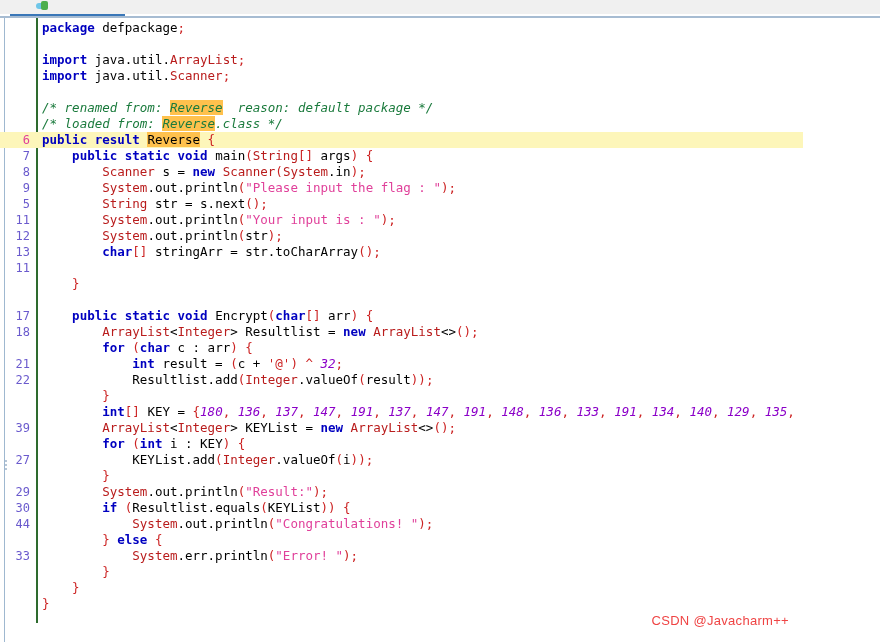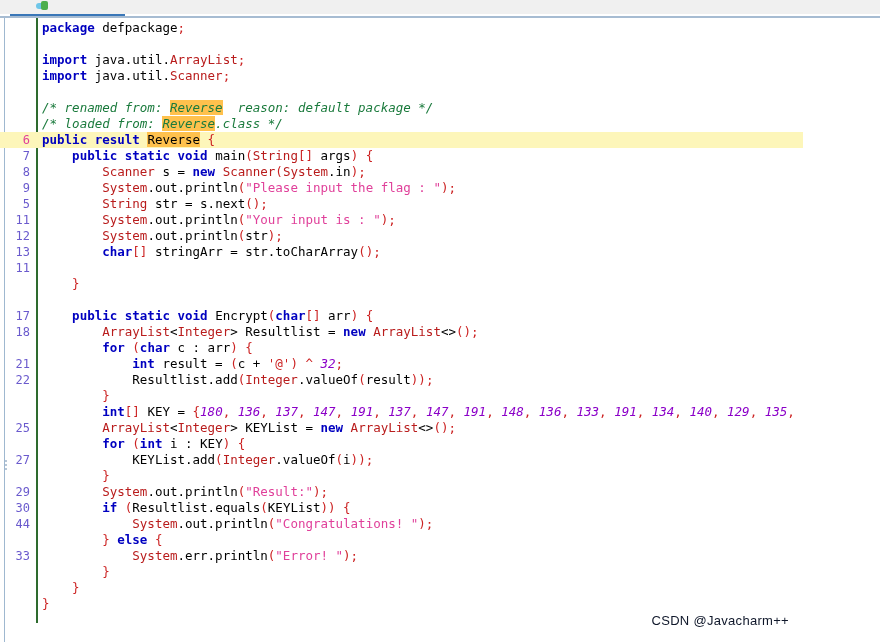--- a/index.html
+++ b/index.html
@@ -139,21 +139,21 @@
   .cmt     { color: #1a7a3c; font-style: italic; }
   .punct   { color: #cc2222; }
   .ident   { color: #000000; }
   .hlw     { background: #ffc14d; }
 
   
   .watermark {
     position: absolute;
     right: 14px;
     bottom: 14px;
-    color: #0f172a;
+    color: #ef4444;
     font-size: 13px;
     font-family: "Liberation Sans", sans-serif;
     letter-spacing: 0.3px;
   }
 
   
   .fold-dots {
     position: absolute;
     left: 5px;
     width: 4px;
@@ -211,21 +211,21 @@
         <div class="line"><span class="lineno">11</span></div>
         <div class="line"><span class="lineno"></span><span class="code">    <span class="punct">}</span></span></div>
         <div class="line"><span class="lineno"></span><span class="code"></span></div>
         <div class="line"><span class="lineno">17</span><span class="code">    <span class="kw">public</span> <span class="kw">static</span> <span class="kw">void</span> <span class="ident">Encrypt</span><span class="punct">(</span><span class="kw">char</span><span class="punct">[</span><span class="punct">]</span> <span class="ident">arr</span><span class="punct">)</span> <span class="punct">{</span></span></div>
         <div class="line"><span class="lineno">18</span><span class="code">        <span class="type">ArrayList</span>&lt;<span class="type">Integer</span>&gt; <span class="ident">Resultlist</span> = <span class="kw">new</span> <span class="type">ArrayList</span>&lt;&gt;<span class="punct">(</span><span class="punct">)</span><span class="punct">;</span></span></div>
         <div class="line"><span class="lineno"></span><span class="code">        <span class="kw">for</span> <span class="punct">(</span><span class="kw">char</span> <span class="ident">c</span> : <span class="ident">arr</span><span class="punct">)</span> <span class="punct">{</span></span></div>
         <div class="line"><span class="lineno">21</span><span class="code">            <span class="kw">int</span> <span class="ident">result</span> = <span class="punct">(</span><span class="ident">c</span> + <span class="chr">'@'</span><span class="punct">)</span> <span class="punct">^</span> <span class="num">32</span><span class="punct">;</span></span></div>
         <div class="line"><span class="lineno">22</span><span class="code">            <span class="ident">Resultlist</span>.<span class="ident">add</span><span class="punct">(</span><span class="type">Integer</span>.<span class="ident">valueOf</span><span class="punct">(</span><span class="ident">result</span><span class="punct">)</span><span class="punct">)</span><span class="punct">;</span></span></div>
         <div class="line"><span class="lineno"></span><span class="code">        <span class="punct">}</span></span></div>
         <div class="line"><span class="lineno"></span><span class="code">        <span class="kw">int</span><span class="punct">[</span><span class="punct">]</span> <span class="ident">KEY</span> = <span class="punct">{</span><span class="num">180</span><span class="punct">,</span> <span class="num">136</span><span class="punct">,</span> <span class="num">137</span><span class="punct">,</span> <span class="num">147</span><span class="punct">,</span> <span class="num">191</span><span class="punct">,</span> <span class="num">137</span><span class="punct">,</span> <span class="num">147</span><span class="punct">,</span> <span class="num">191</span><span class="punct">,</span> <span class="num">148</span><span class="punct">,</span> <span class="num">136</span><span class="punct">,</span> <span class="num">133</span><span class="punct">,</span> <span class="num">191</span><span class="punct">,</span> <span class="num">134</span><span class="punct">,</span> <span class="num">140</span><span class="punct">,</span> <span class="num">129</span><span class="punct">,</span> <span class="num">135</span><span class="punct">,</span> <span class="num">191</span><span class="punct">,</span> <span class="num">65</span><span class="punct">}</span><span class="punct">;</span></span></div>
-        <div class="line"><span class="lineno">25</span><span class="code">        <span class="type">ArrayList</span>&lt;<span class="type">Integer</span>&gt; <span class="ident">KEYList</span> = <span class="kw">new</span> <span class="type">ArrayList</span>&lt;&gt;<span class="punct">(</span><span class="punct">)</span><span class="punct">;</span></span></div>
+        <div class="line"><span class="lineno">39</span><span class="code">        <span class="type">ArrayList</span>&lt;<span class="type">Integer</span>&gt; <span class="ident">KEYList</span> = <span class="kw">new</span> <span class="type">ArrayList</span>&lt;&gt;<span class="punct">(</span><span class="punct">)</span><span class="punct">;</span></span></div>
         <div class="line"><span class="lineno"></span><span class="code">        <span class="kw">for</span> <span class="punct">(</span><span class="kw">int</span> <span class="ident">i</span> : <span class="ident">KEY</span><span class="punct">)</span> <span class="punct">{</span></span></div>
         <div class="line"><span class="lineno">27</span><span class="code">            <span class="ident">KEYList</span>.<span class="ident">add</span><span class="punct">(</span><span class="type">Integer</span>.<span class="ident">valueOf</span><span class="punct">(</span><span class="ident">i</span><span class="punct">)</span><span class="punct">)</span><span class="punct">;</span></span></div>
         <div class="line"><span class="lineno"></span><span class="code">        <span class="punct">}</span></span></div>
         <div class="line"><span class="lineno">29</span><span class="code">        <span class="type">System</span>.<span class="ident">out</span>.<span class="ident">println</span><span class="punct">(</span><span class="str">"Result:"</span><span class="punct">)</span><span class="punct">;</span></span></div>
         <div class="line"><span class="lineno">30</span><span class="code">        <span class="kw">if</span> <span class="punct">(</span><span class="ident">Resultlist</span>.<span class="ident">equals</span><span class="punct">(</span><span class="ident">KEYList</span><span class="punct">)</span><span class="punct">)</span> <span class="punct">{</span></span></div>
         <div class="line"><span class="lineno">44</span><span class="code">            <span class="type">System</span>.<span class="ident">out</span>.<span class="ident">println</span><span class="punct">(</span><span class="str">"Congratulations! "</span><span class="punct">)</span><span class="punct">;</span></span></div>
         <div class="line"><span class="lineno"></span><span class="code">        <span class="punct">}</span> <span class="kw">else</span> <span class="punct">{</span></span></div>
         <div class="line"><span class="lineno">33</span><span class="code">            <span class="type">System</span>.<span class="ident">err</span>.<span class="ident">println</span><span class="punct">(</span><span class="str">"Error! "</span><span class="punct">)</span><span class="punct">;</span></span></div>
         <div class="line"><span class="lineno"></span><span class="code">        <span class="punct">}</span></span></div>
         <div class="line"><span class="lineno"></span><span class="code">    <span class="punct">}</span></span></div>

